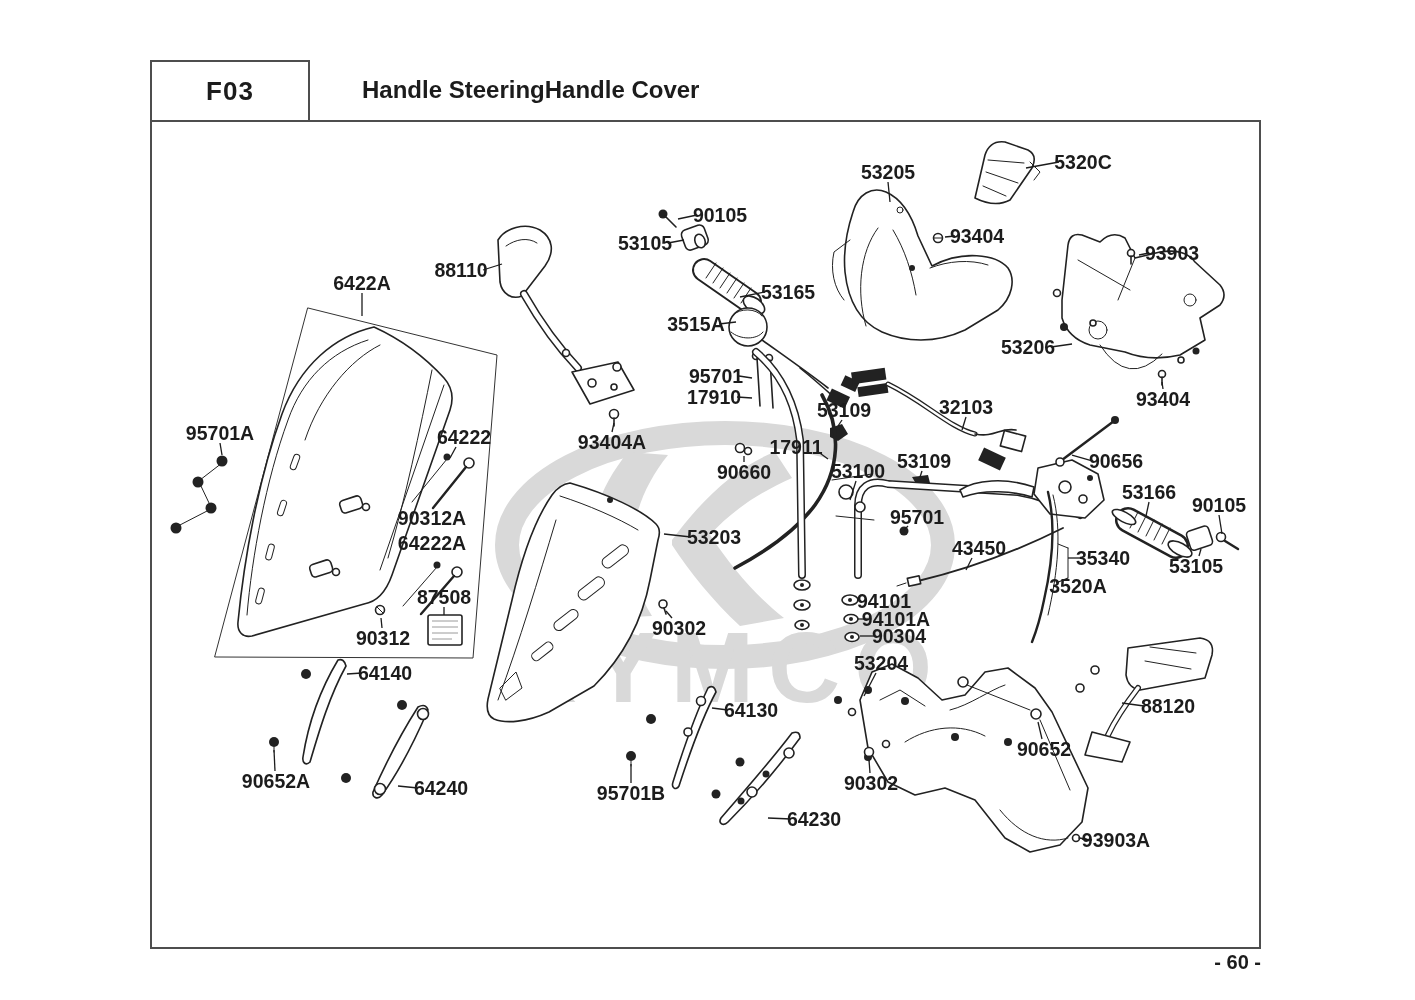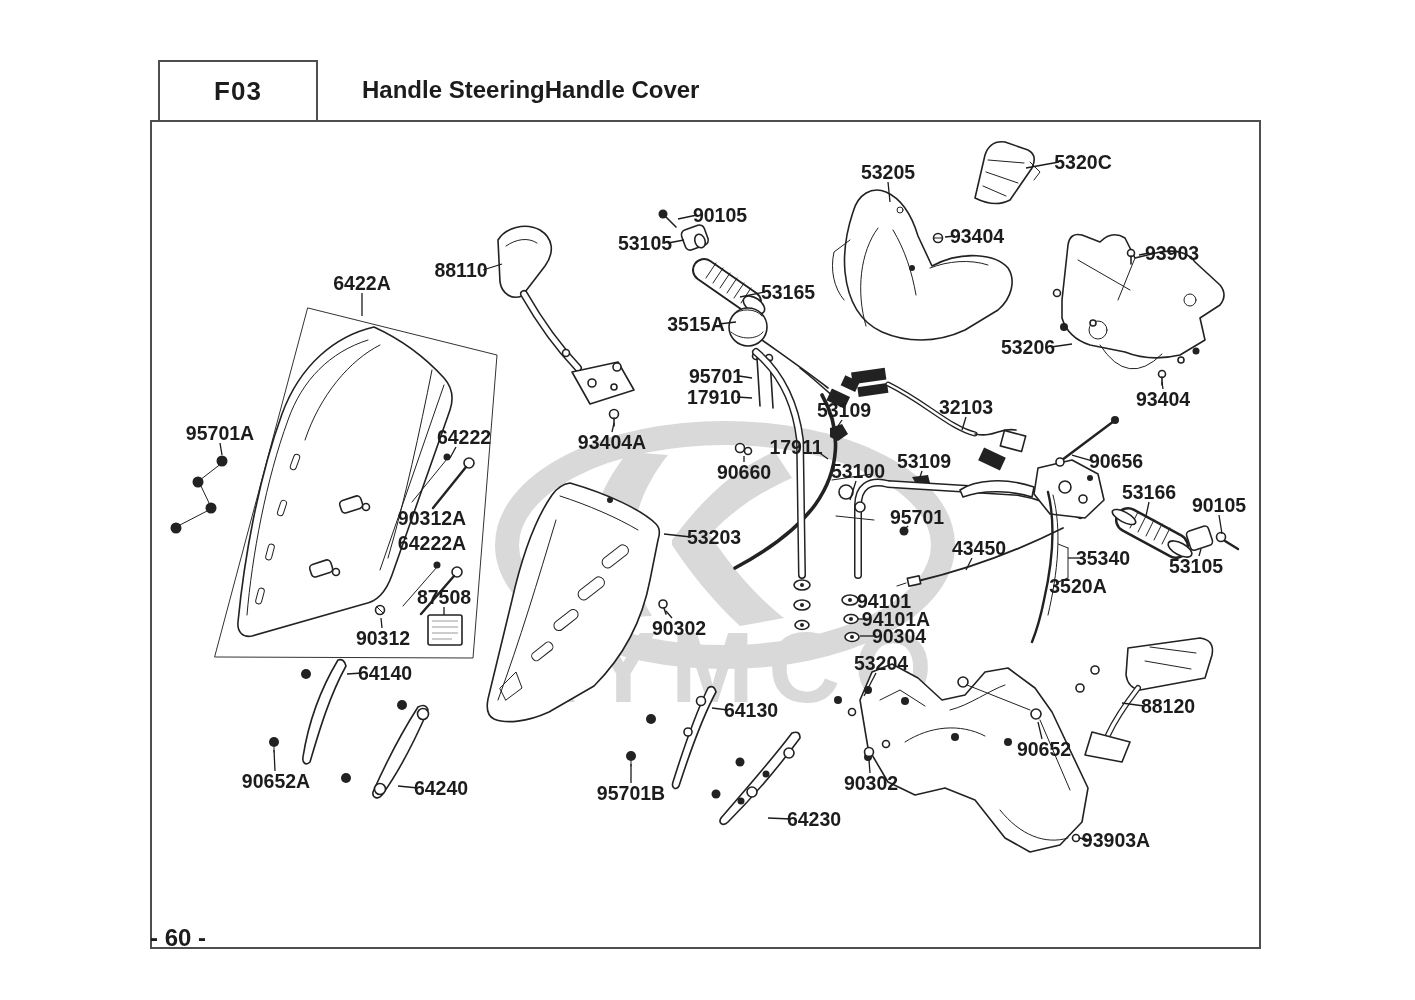--- a/index.html
+++ b/index.html
@@ -1,26 +1,26 @@
 <!DOCTYPE html>
 <html><head>
 <meta charset="utf-8">
 <style>
   html,body{margin:0;padding:0;background:#fff;}
   #page{position:relative;width:1415px;height:1000px;background:#ffffff;overflow:hidden;
         font-family:"Liberation Sans",sans-serif;color:#1c1c1c;}
   #art{position:absolute;left:0;top:0;}
   .code-box{position:absolute;left:150px;top:60px;width:156px;height:58px;
-            border:2px solid #4e4e4e;display:flex;align-items:center;justify-content:center;margin-left:8px;}
+            border:2px solid #4e4e4e;display:flex;align-items:center;justify-content:center;}
   .code-text{font-size:26px;font-weight:bold;letter-spacing:1px;}
   .main-box{position:absolute;left:150px;top:120px;width:1107px;height:825px;
             border:2px solid #4e4e4e;}
   .title-text{position:absolute;left:362px;top:76px;font-size:24px;font-weight:bold;text-align:right;}
-  .page-num{position:absolute;left:150px;top:924px;width:1111px;text-align:left;
-            font-size:24px;font-weight:bold;}
+  .page-num{position:absolute;left:150px;top:951px;width:1111px;text-align:right;
+            font-size:20px;font-weight:bold;}
   .plabel{font-family:"Liberation Sans",sans-serif;font-size:19.5px;font-weight:bold;
           fill:#1c1c1c;text-anchor:middle;}
   .leader{stroke:#1c1c1c;stroke-width:1.3;}
   .ink{stroke:#222;fill:none;stroke-width:1.6;stroke-linecap:round;stroke-linejoin:round;}
   .inkthin{stroke:#222;fill:none;stroke-width:1;stroke-linecap:round;}
   .white-fill{fill:#fff;stroke:#222;stroke-width:1.6;stroke-linejoin:round;}
   .solid{fill:#222;stroke:none;}
   .tube-o{stroke:#222;stroke-width:8;fill:none;stroke-linecap:round;}
   .tube-i{stroke:#fff;stroke-width:5;fill:none;stroke-linecap:round;}
   .wm{fill:#d9d9d9;}

